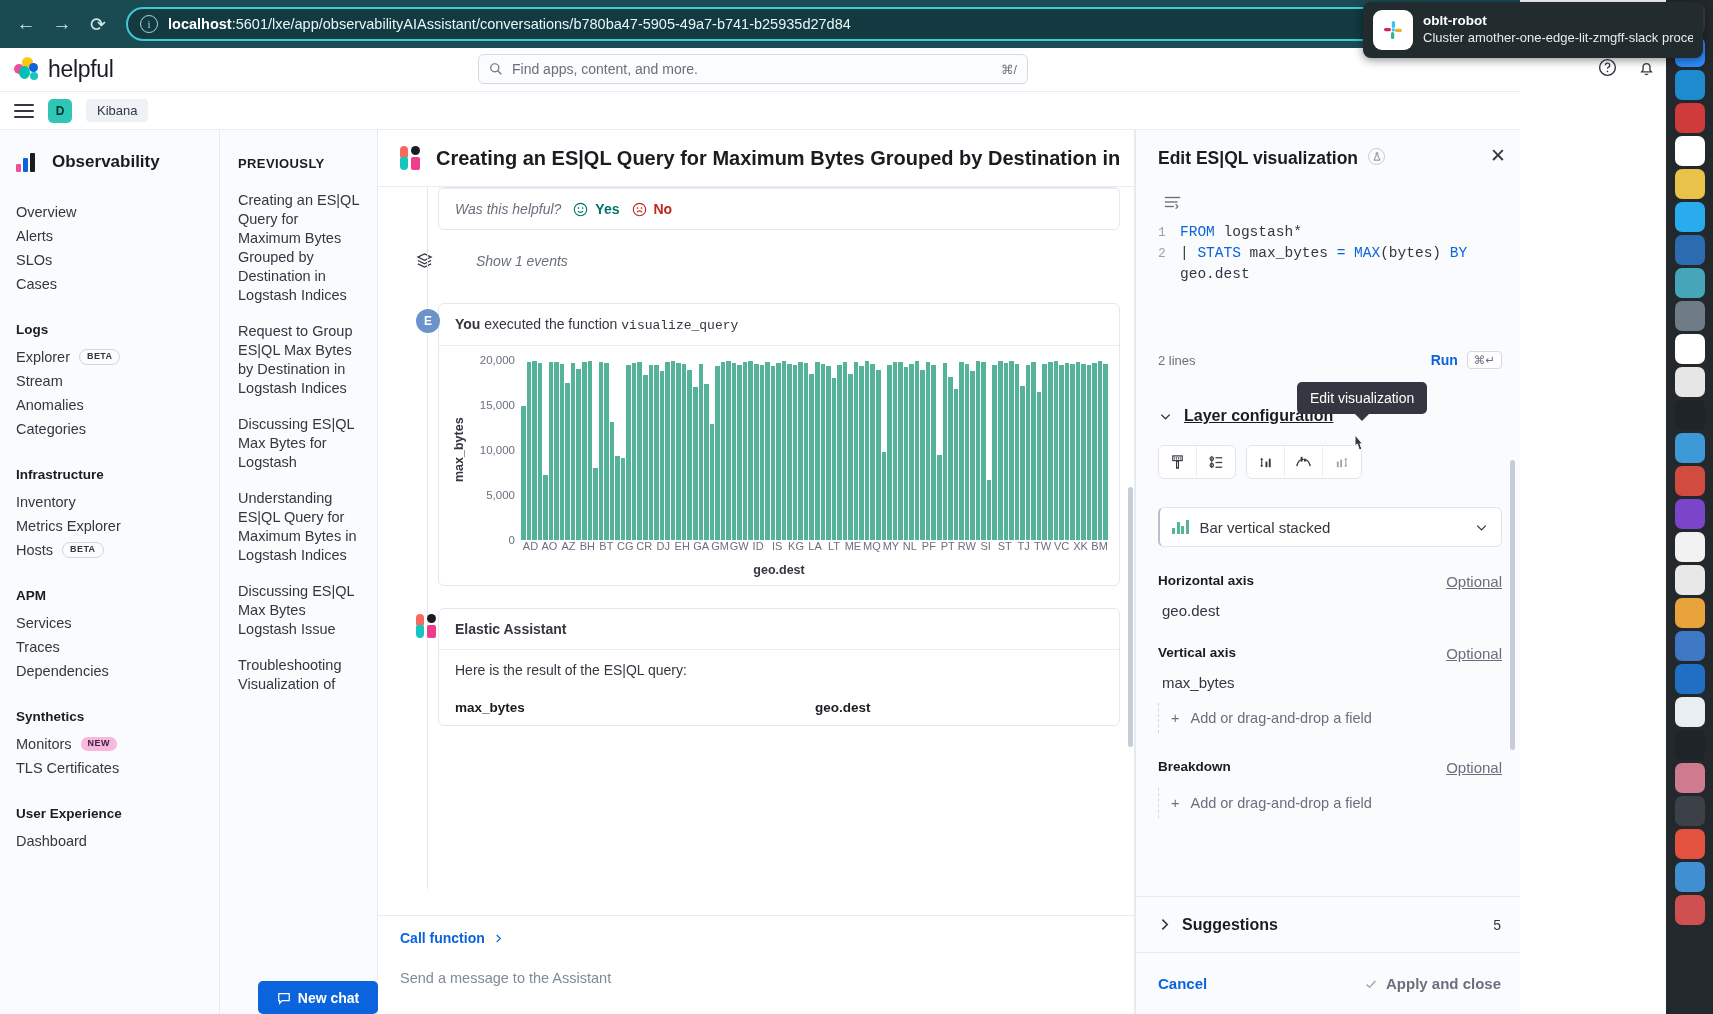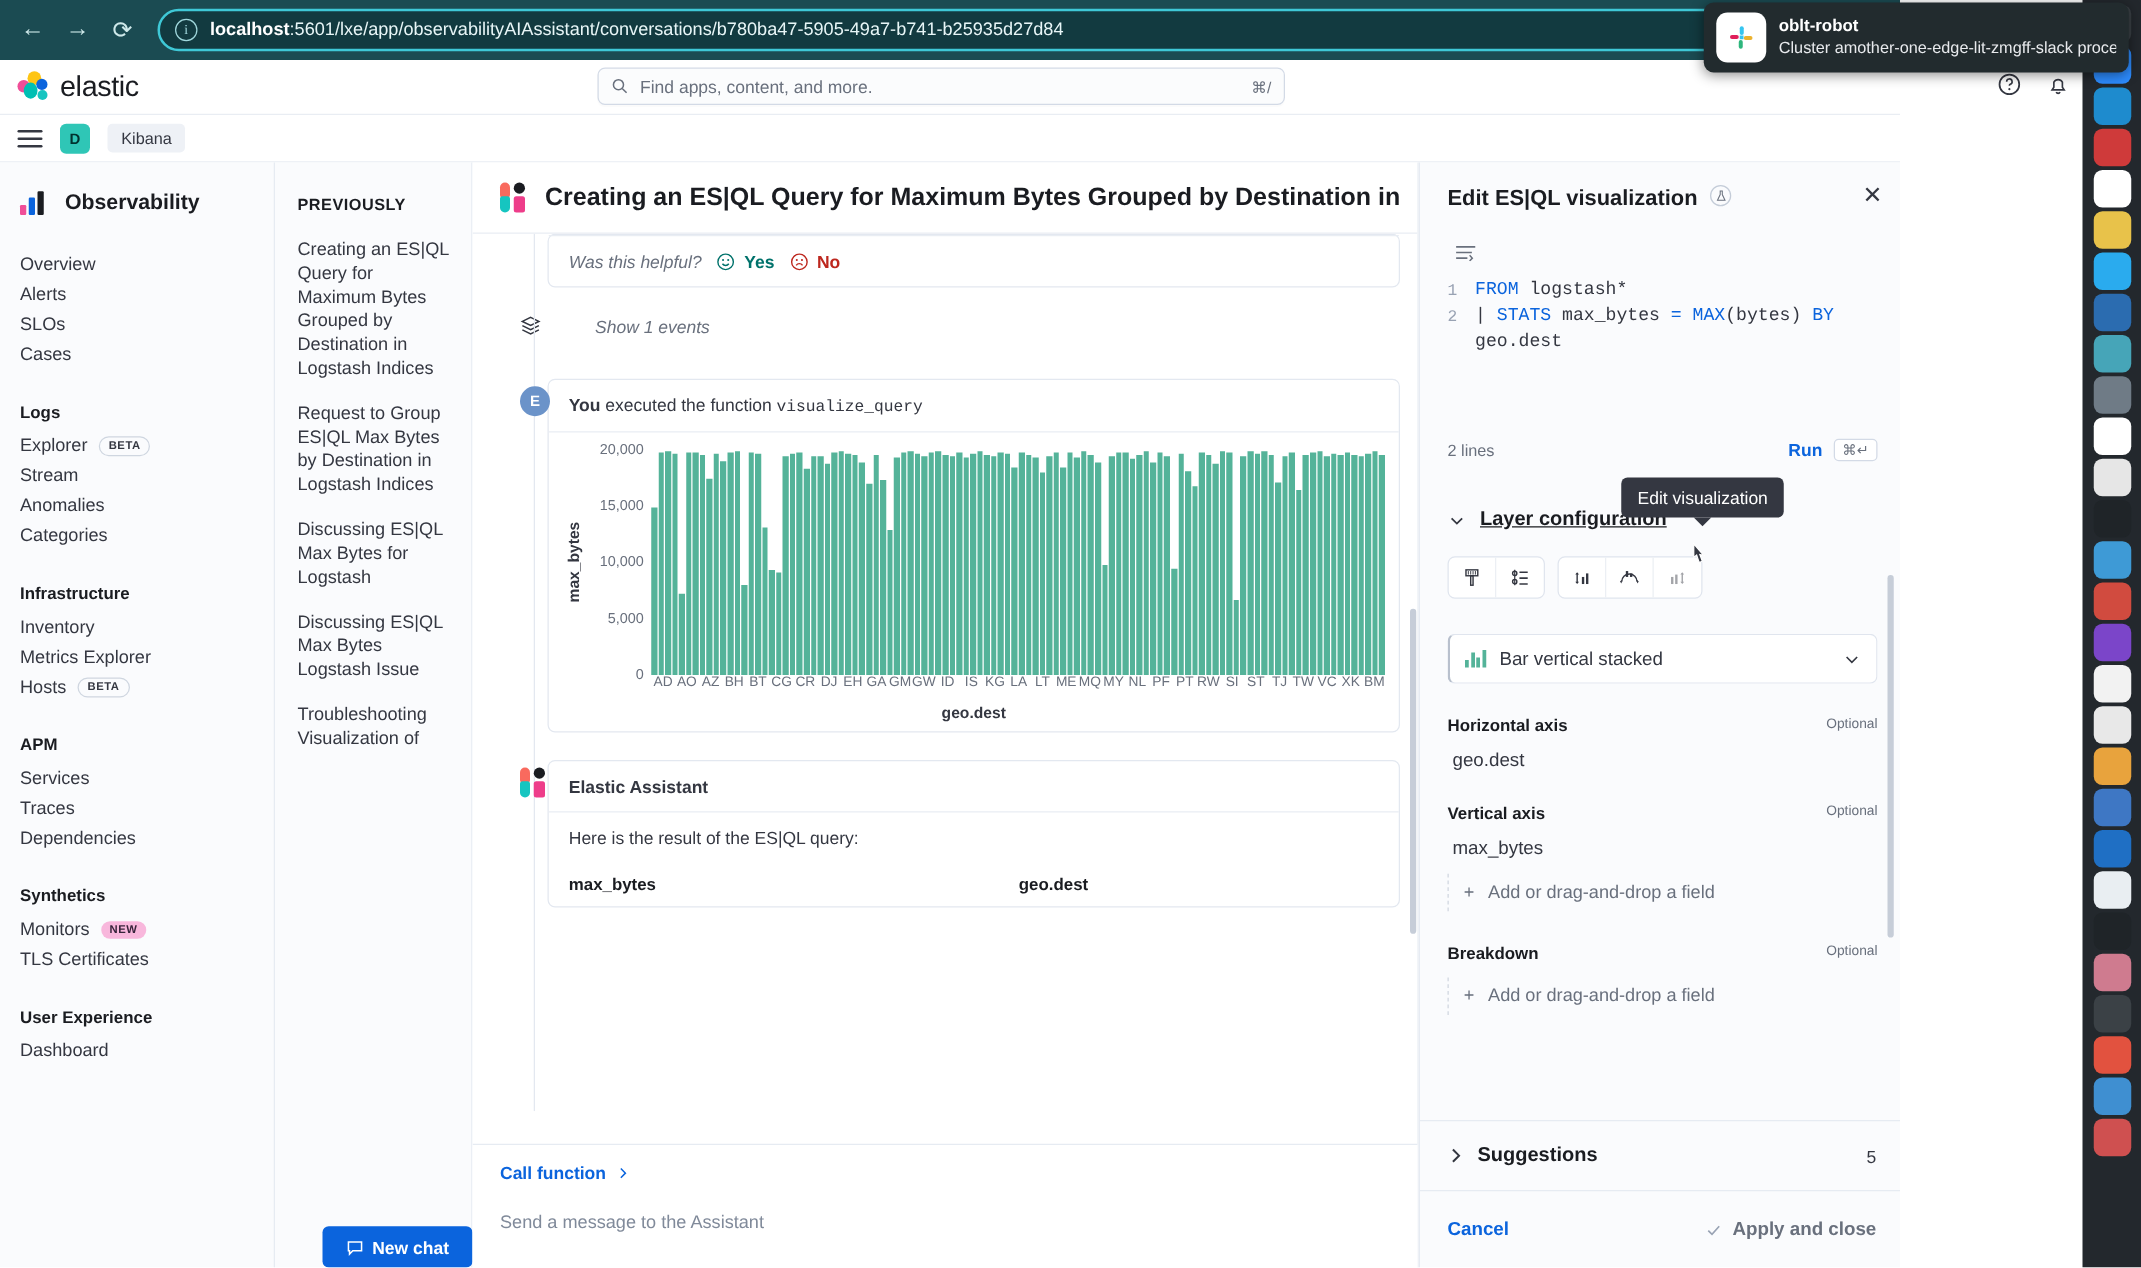--- a/index.html
+++ b/index.html
@@ -244,21 +244,21 @@
   .viz-type {
     margin:28px 18px 0 22px; height:40px; background:#fff; border:1px solid #e0e5ee; border-radius:6px;
     border-left:2px solid #b8c0cd;
     display:flex; align-items:center; padding:0 12px; justify-content:space-between; cursor:pointer;
   }
   .viz-type-left { display:flex; align-items:center; gap:11px; font-size:15px; color:#343741; }
   .minibars { display:flex; align-items:flex-end; gap:1.5px; height:14px; }
   .minibars i { display:block; width:3px; background:#54b399; }
 
   .fld-label { margin:26px 0 0 22px; font-size:13.5px; font-weight:700; color:#1a1c21; display:flex; justify-content:space-between; padding-right:18px; }
-  .optional { font-weight:400; color:#69707d; font-size:11px; }
+  .optional { font-weight:400; color:#69707d; font-size:15px;text-decoration:underline; }
   .fld-value { margin:12px 18px 0 26px; font-size:15px; color:#343741; }
   .drop-zone {
     margin:12px 18px 0 22px; height:30px; border-left:1px dashed #cfd6e0;
     display:flex; align-items:center; gap:11px; padding-left:12px; color:#69707d; font-size:14.5px; cursor:pointer;
   }
 
   .suggestions {
     position:absolute; left:0; bottom:62px; width:385px; height:56px;
     border-top:1px solid #e6ebf2; display:flex; align-items:center; justify-content:space-between;
     padding:0 20px 0 22px; cursor:pointer; background:#fafbfd;
@@ -321,21 +321,21 @@
   </div>
 
   <div class="elastic-header">
     <div class="elastic-mark">
       <i class="em1"></i>
         <i class="em2"></i>
         <i class="em3"></i>
         <i class="em4"></i>
         <i class="em5"></i>
     </div>
-    <div class="elastic-logo-text">elastic</div>
+    <div class="elastic-logo-text">helpful</div>
   </div>
   <div class="global-search">
     <svg width="14" height="14" viewBox="0 0 16 16">
         <circle cx="6.6" cy="6.6" r="4.6" fill="none" stroke="#69707d" stroke-width="1.4"></circle>
         <line x1="10" y1="10" x2="14" y2="14" stroke="#69707d" stroke-width="1.4"></line>
       </svg>
     <div class="gs-ph">Find apps, content, and more.</div>
     <div class="gs-kbd">⌘/</div>
   </div>
   <div class="hdr-icons">
@@ -432,20 +432,21 @@
         </div>
       </div>
   </div>
 
   <div class="convlist">
     <div class="conv-head">PREVIOUSLY</div>
     <div id="conv-items">
         <div class="conv-item">Creating an ES|QL Query for Maximum Bytes Grouped by Destination in Logstash Indices</div>
         <div class="conv-item">Request to Group ES|QL Max Bytes by Destination in Logstash Indices</div>
         <div class="conv-item">Discussing ES|QL Max Bytes for Logstash</div>
+        <div class="conv-item">Understanding ES|QL Query for Maximum Bytes in Logstash Indices</div>
         <div class="conv-item">Discussing ES|QL Max Bytes Logstash Issue</div>
         <div class="conv-item">Troubleshooting Visualization of</div>
       </div>
   </div>
   <div class="newchat-btn">
     <svg width="14" height="14" viewBox="0 0 16 16">
         <path d="M2 3h12v8H6l-3 3v-3H2z" fill="none" stroke="#fff" stroke-width="1.4"></path>
       </svg>
     <span>New chat</span>
   </div>

